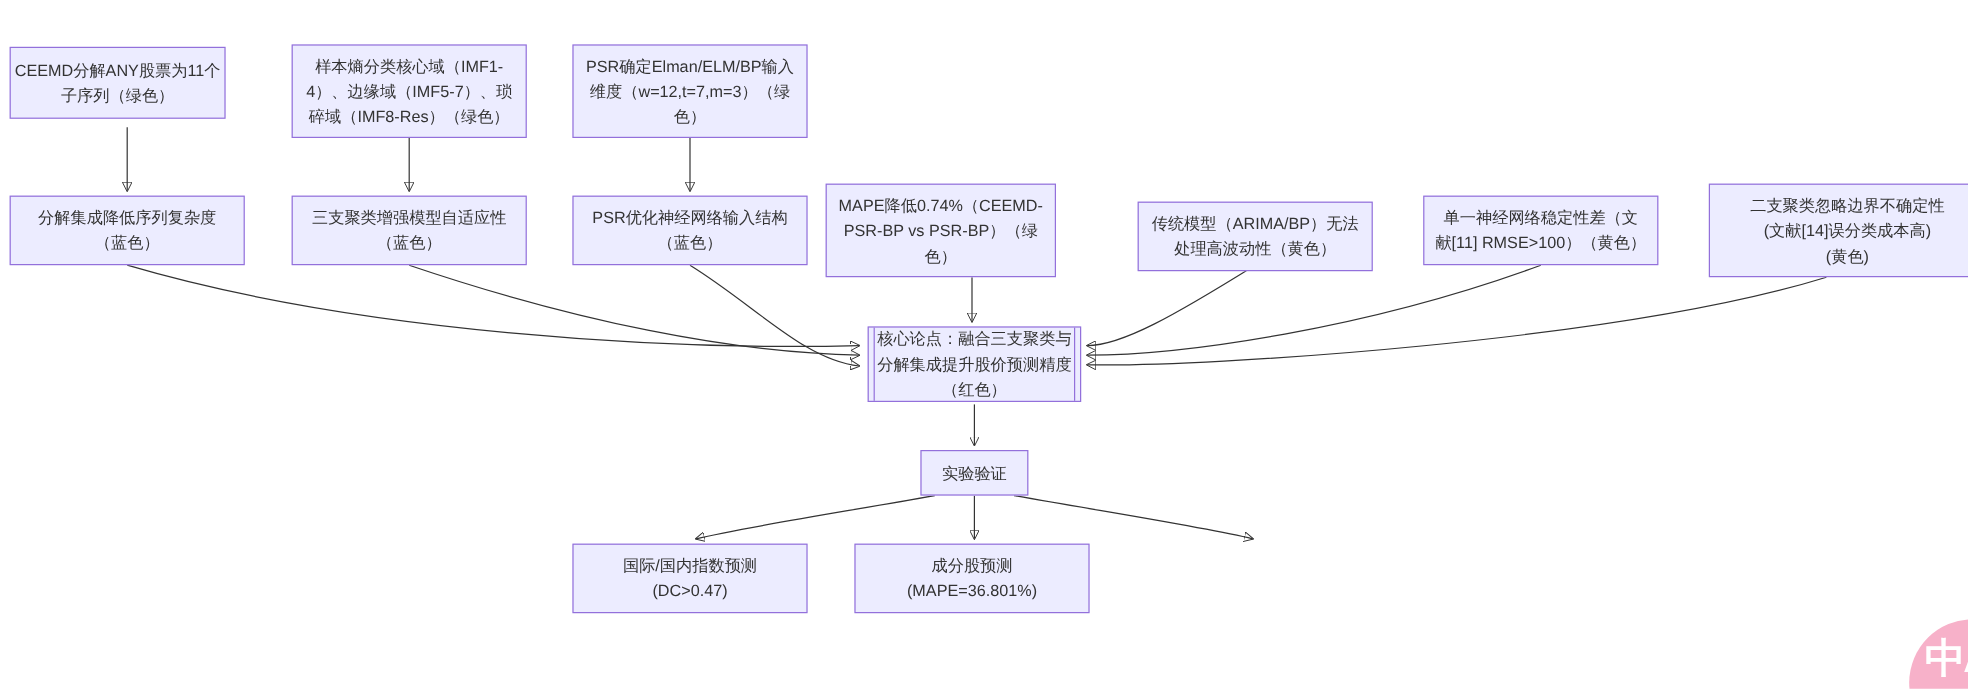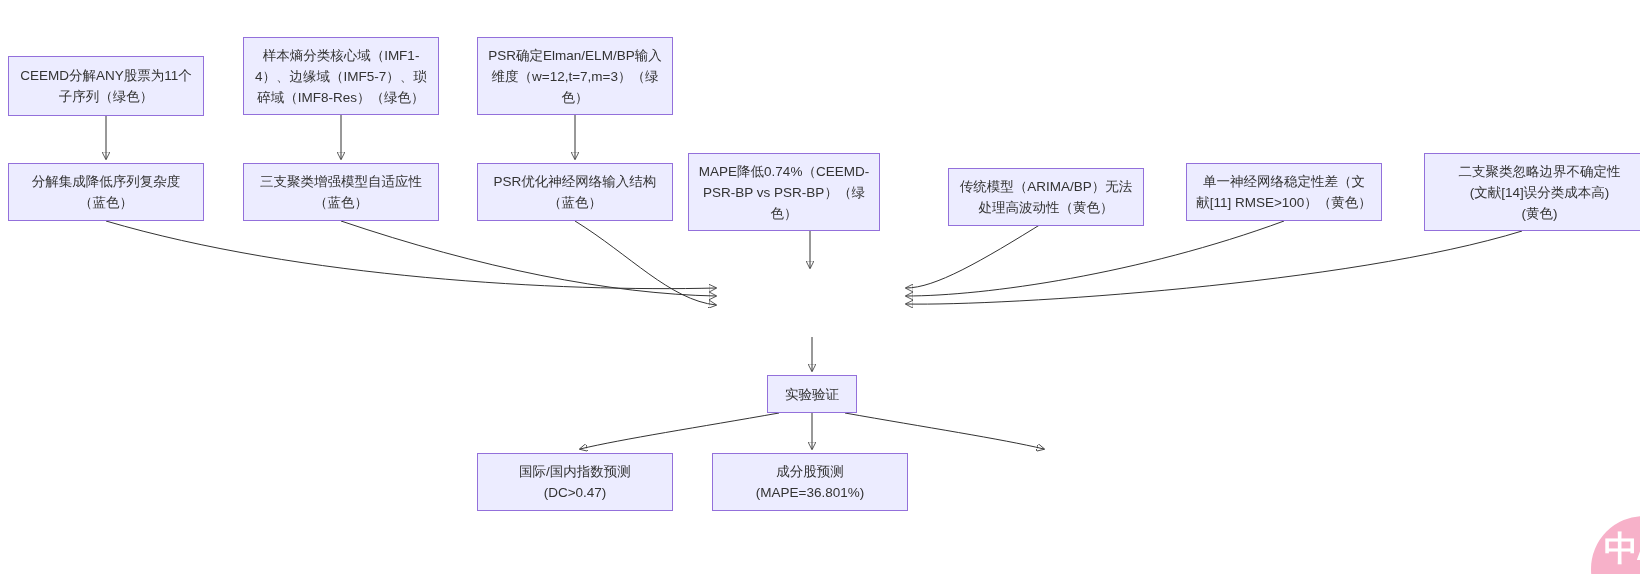--- a/index.html
+++ b/index.html
@@ -52,21 +52,21 @@
     <path marker-end="url(#ah)" d="M810,231 L810,268"></path>
     <path marker-end="url(#ah)" d="M1046,221 C980,262 935,288 906,288"></path>
     <path marker-end="url(#ah)" d="M1284,221 C1140,274 985,296 906,296"></path>
     <path marker-end="url(#ah)" d="M1522,231 C1350,284 1005,306 906,304"></path>
     <path marker-end="url(#ah)" d="M812,337 L812,371"></path>
     <path marker-end="url(#ah)" d="M779,413 C700,427 622,439 580,449"></path>
     <path marker-end="url(#ah)" d="M812,413 L812,449"></path>
     <path marker-end="url(#ah)" d="M845,413 C924,427 1002,439 1044,449"></path>
   </svg>
 
-  <div class="node" style="left:8px;top:56px;width:196px;height:60px">
+  <div class="node" style="left:8px;top:39px;width:180px;height:60px">
     <span class="lbl">CEEMD分解ANY股票为11个
 子序列（绿色）</span>
   </div>
   <div class="node" style="left:243px;top:37px;width:196px;height:78px">
     <span class="lbl">样本熵分类核心域（IMF1-
 4）、边缘域（IMF5-7）、琐
 碎域（IMF8-Res）（绿色）</span>
   </div>
   <div class="node" style="left:477px;top:37px;width:196px;height:78px">
     <span class="lbl">PSR确定Elman/ELM/BP输入
@@ -98,20 +98,25 @@
   <div class="node" style="left:1186px;top:163px;width:196px;height:58px">
     <span class="lbl">单一神经网络稳定性差（文
 献[11] RMSE&gt;100）（黄色）</span>
   </div>
   <div class="node" style="left:1424px;top:153px;width:231px;height:78px">
     <span class="lbl">二支聚类忽略边界不确定性
 (文献[14]误分类成本高)
 (黄色)</span>
   </div>
 
+  <div class="node subroutine" style="left:723px;top:272px;width:178px;height:63px">
+    <span class="lbl">核心论点：融合三支聚类与
+分解集成提升股价预测精度
+（红色）</span>
+  </div>
 
   <div class="node" style="left:767px;top:375px;width:90px;height:38px">
     <span class="lbl">实验验证</span>
   </div>
 
   <div class="node" style="left:477px;top:453px;width:196px;height:58px">
     <span class="lbl">国际/国内指数预测
 (DC&gt;0.47)</span>
   </div>
   <div class="node" style="left:712px;top:453px;width:196px;height:58px">

